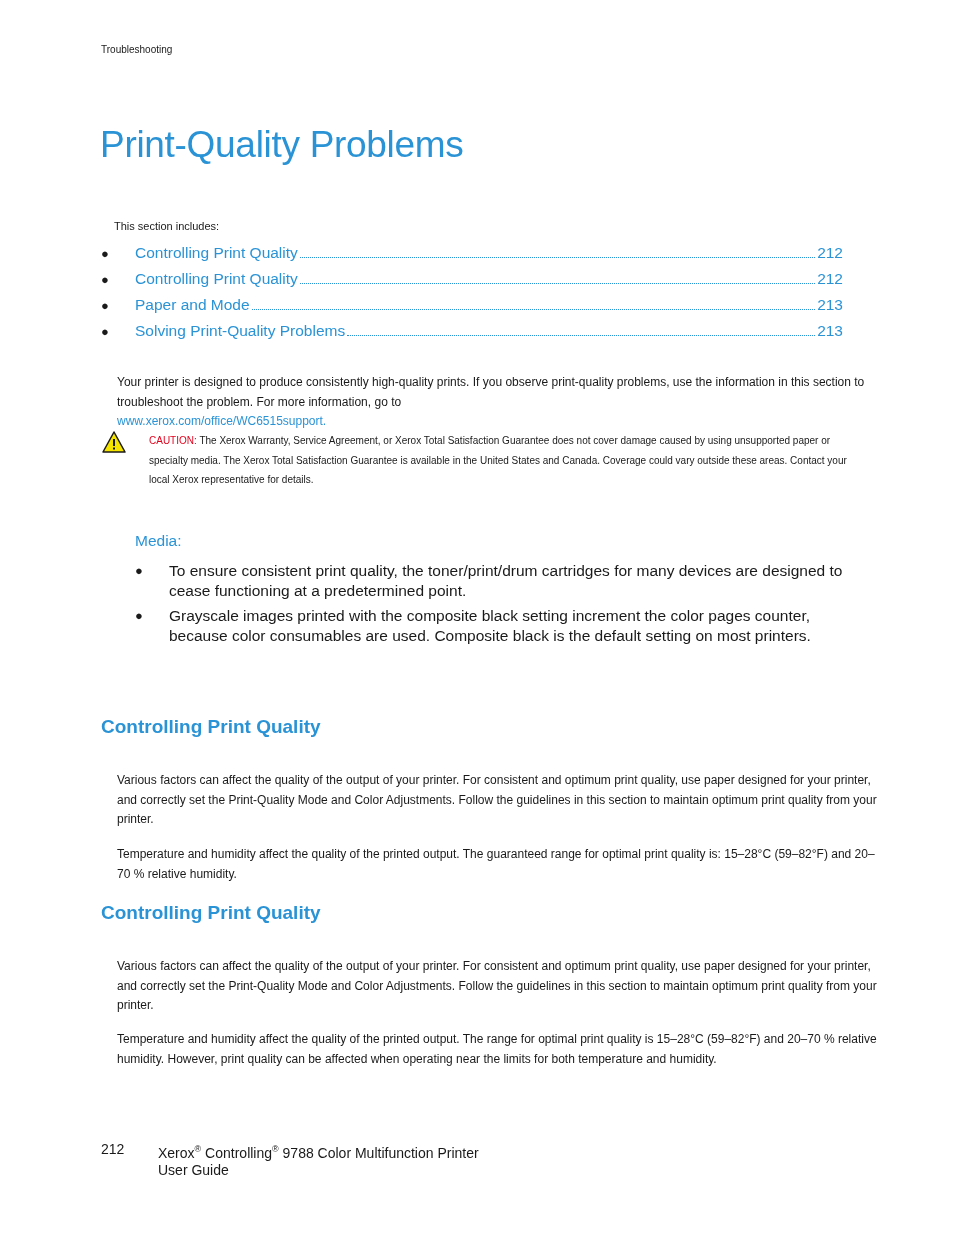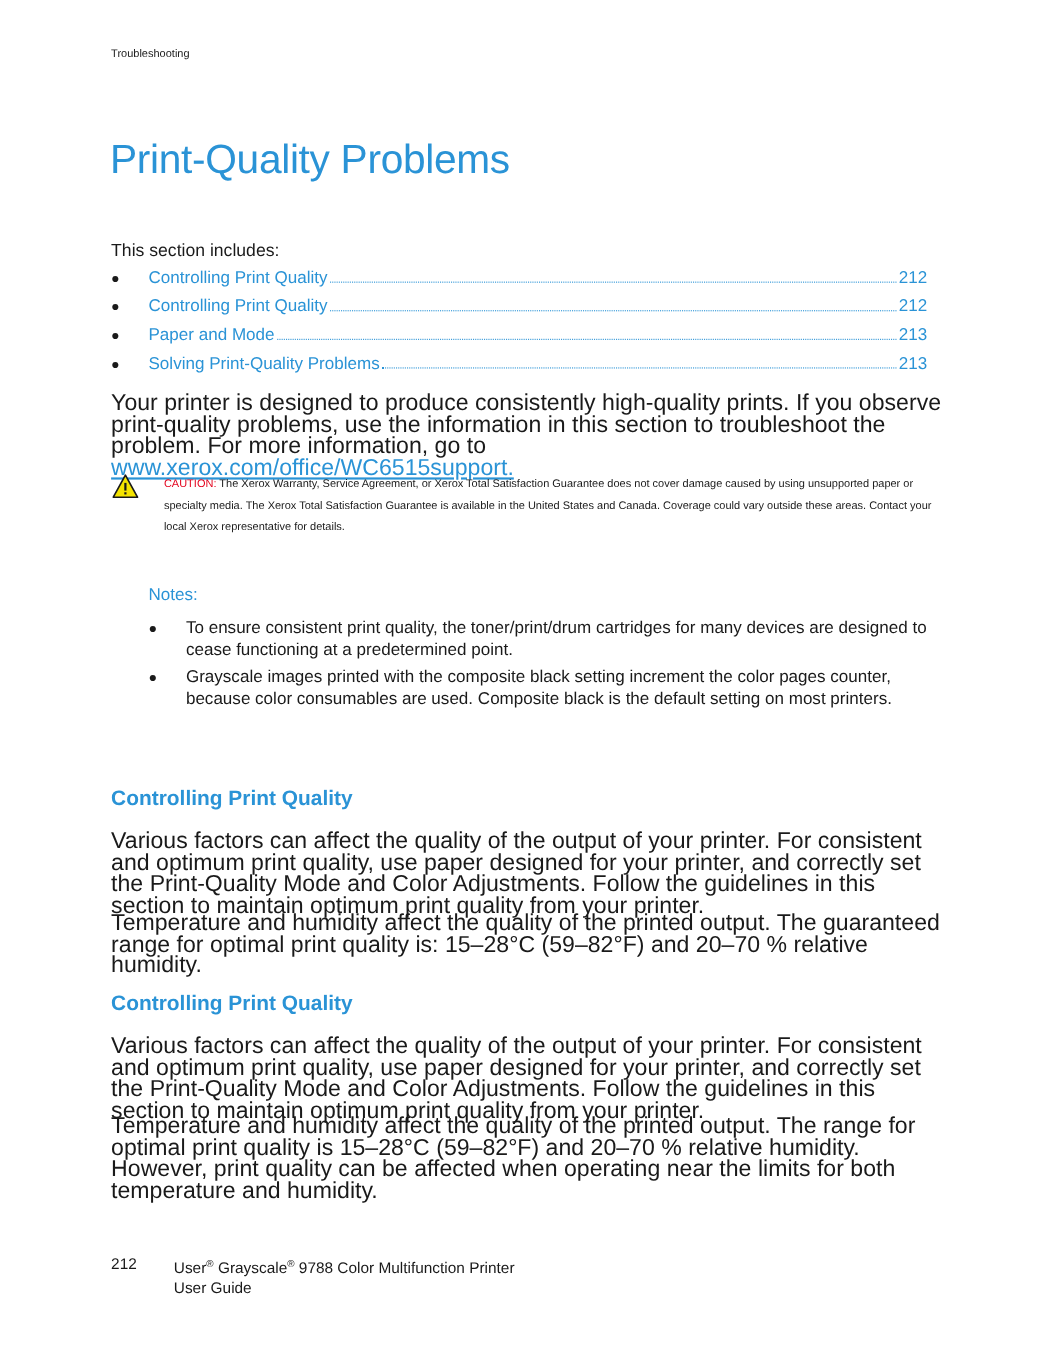--- a/index.html
+++ b/index.html
@@ -3,29 +3,29 @@
 <meta charset="utf-8">
 <style>
   html, body { margin: 0; padding: 0; background: #ffffff; }
   body {
     width: 954px; height: 1235px; position: relative; overflow: hidden;
     font-family: "Liberation Sans", sans-serif; color: #1a1a1a;
   }
   .abs { position: absolute; }
   .running-header { left: 101px; top: 44px; font-size: 10px; }
   .page-title { left: 100px; top: 124px; font-size: 37px; color: #2a93d6; margin: 0; font-weight: normal; letter-spacing: -0.3px; text-align: right; }
-  .intro { left: 101px; top: 220px; font-size: 16px; }
+  .intro { left: 114px; top: 220px; font-size: 11px; }
   .toc { left: 101px; top: 244px; width: 742px; margin: 0; padding: 0; list-style: none; }
   .toc li { display: flex; align-items: baseline; height: 26px; font-size: 15.5px; }
   .toc .bullet { width: 34px; color: #1a1a1a; font-size: 13px; }
   .toc .label { color: #2a93d6; white-space: nowrap; cursor: pointer; }
   .toc .dots { flex: 1; border-bottom: 1px dotted #2a93d6; margin: 0 2px 4px 2px; height: 1px; }
   .toc .page { color: #2a93d6; }
-  .para { left: 101px; width: 760px; font-size: 21px; line-height: 19.5px; margin: 0; }
-  .link { color: #2a93d6; cursor: pointer; text-decoration: underline; }
+  .para { left: 101px; width: 760px; font-size: 12px; line-height: 19.5px; margin: 16px; }
+  .link { color: #2a93d6; cursor: pointer; }
   .caution-icon { left: 101px; top: 430px; width: 26px; height: 24px; }
   .caution { left: 149px; top: 431px; width: 705px; font-size: 10px; line-height: 19.5px; margin: 0; }
   .caution-label { color: #e3001b; font-weight: normal; }
   .notes-label { left: 135px; top: 532px; font-size: 15.5px; color: #2a93d6; }
   .notes { left: 135px; top: 561px; width: 720px; margin: 0; padding: 0; list-style: none; font-size: 15.5px; line-height: 19.5px; }
   .notes li { display: flex; margin-bottom: 6px; }
   .notes .bullet { width: 34px; flex: none; font-size: 13px; }
   .h2 { left: 101px; font-size: 19px; font-weight: bold; color: #2a93d6; margin: 0; }
   .footer-num { left: 101px; top: 1141px; font-size: 14px; }
   .footer-text { left: 158px; top: 1141px; font-size: 14px; line-height: 17px; }
@@ -76,21 +76,21 @@
   <svg width="26" height="24" viewBox="0 0 26 24">
     <polygon points="13,2 24,22 2,22" fill="#f5e400" stroke="#1a1a1a" stroke-width="1.5" stroke-linejoin="round"></polygon>
     <rect x="12" y="9" width="2" height="7" fill="#1a1a1a"></rect>
     <rect x="12" y="17.5" width="2" height="2" fill="#1a1a1a"></rect>
   </svg>
 </div>
 <p class="abs caution">
   <span class="caution-label">CAUTION:</span><span> The Xerox Warranty, Service Agreement, or Xerox Total Satisfaction Guarantee does not cover damage caused by using unsupported paper or specialty media. The Xerox Total Satisfaction Guarantee is available in the United States and Canada. Coverage could vary outside these areas. Contact your local Xerox representative for details.</span>
 </p>
 
-<div class="abs notes-label">Notes:</div>
+<div class="abs notes-label">Media:</div>
 <ul class="abs notes">
   <li>
     <span class="bullet">●</span>
     <span>To ensure consistent print quality, the toner/print/drum cartridges for many devices are designed to cease functioning at a predetermined point.</span>
   </li>
   <li>
     <span class="bullet">●</span>
     <span>Grayscale images printed with the composite black setting increment the color pages counter, because color consumables are used. Composite black is the default setting on most printers.</span>
   </li>
 </ul>
@@ -98,15 +98,15 @@
 <h2 class="abs h2" style="top:716px;">Controlling Print Quality</h2>
 <p class="abs para" style="top:755px;">Various factors can affect the quality of the output of your printer. For consistent and optimum print quality, use paper designed for your printer, and correctly set the Print-Quality Mode and Color Adjustments. Follow the guidelines in this section to maintain optimum print quality from your printer.</p>
 <p class="abs para" style="top:829px;">Temperature and humidity affect the quality of the printed output. The guaranteed range for optimal print quality is: 15–28°C (59–82°F) and 20–70 %  relative humidity.</p>
 
 <h2 class="abs h2" style="top:902px;">Controlling Print Quality</h2>
 <p class="abs para" style="top:941px;">Various factors can affect the quality of the output of your printer. For consistent and optimum print quality, use paper designed for your printer, and correctly set the Print-Quality Mode and Color Adjustments. Follow the guidelines in this section to maintain optimum print quality from your printer.</p>
 <p class="abs para" style="top:1014px;">Temperature and humidity affect the quality of the printed output. The range for optimal print quality is 15–28°C (59–82°F) and 20–70 %  relative humidity. However, print quality can be affected when operating near the limits for both temperature and humidity.</p>
 
 <div class="abs footer-num">212</div>
 <div class="abs footer-text">
-  <span>User</span><sup>®</sup><span> Grayscale</span><sup>®</sup><span> 9788 Color Multifunction Printer</span><br>
+  <span>Xerox</span><sup>®</sup><span> Controlling</span><sup>®</sup><span> 9788 Color Multifunction Printer</span><br>
   <span>User Guide</span>
 </div>
 
 </body></html>

